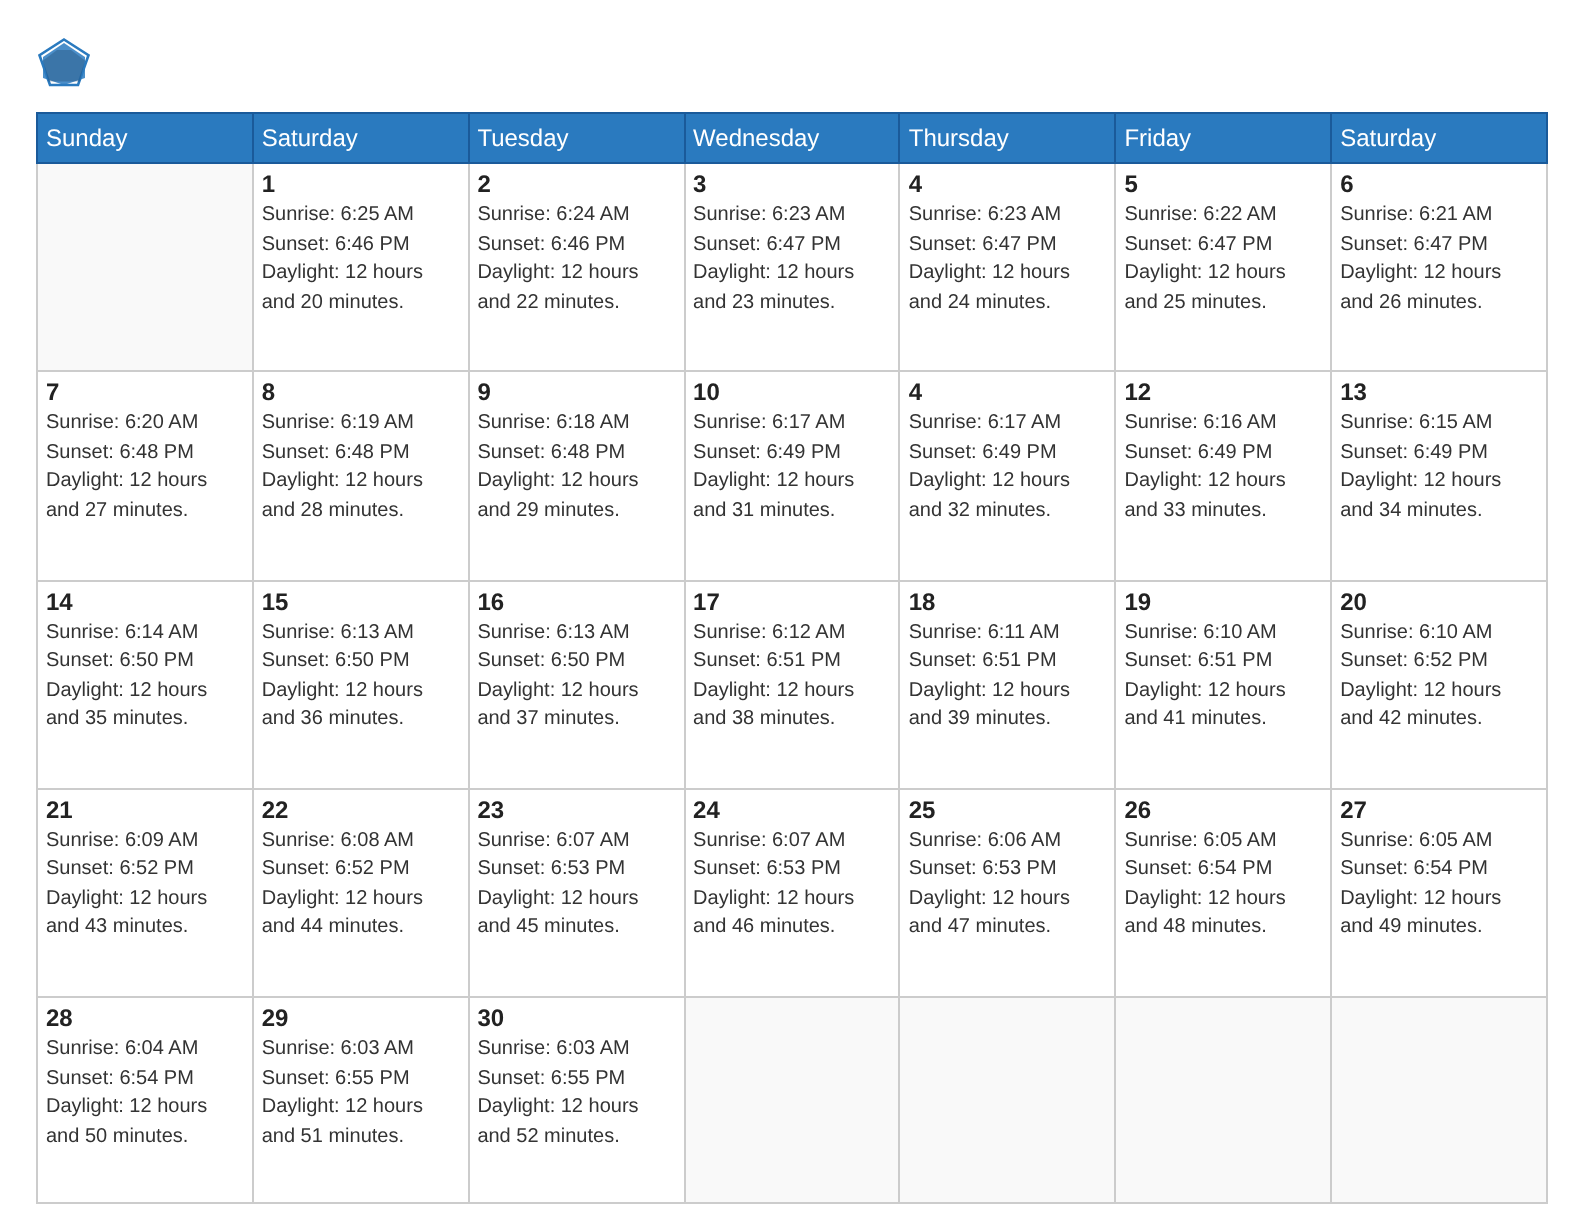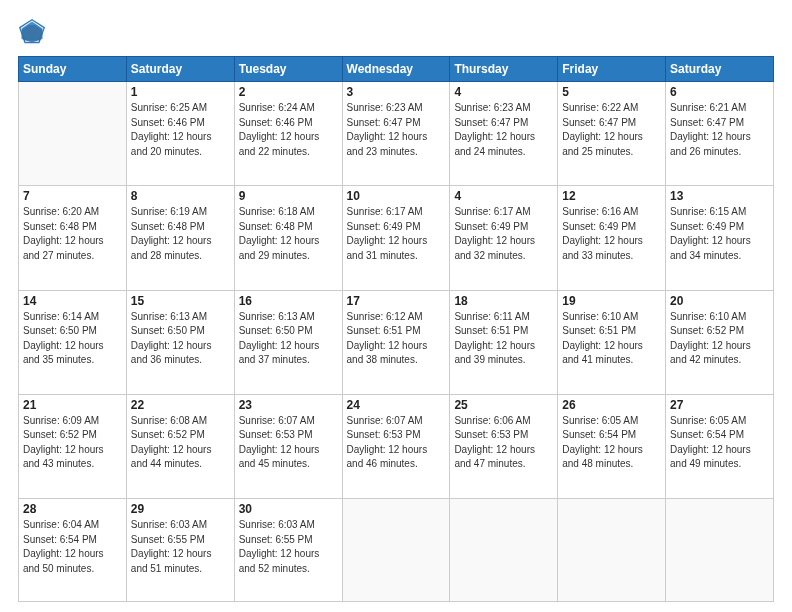--- a/index.html
+++ b/index.html
@@ -56,21 +56,21 @@
       flex: 1;
       border: 1px solid #ccc;
       border-collapse: collapse;
       width: 100%;
       table-layout: fixed;
     }
     .calendar th {
       background: #2a7abf;
       color: #fff;
       font-size: 12px;
-      font-weight: bold;
+      font-weight: normal;
       padding: 5px 4px;
       text-align: left;
       border: 1px solid #1a5a9a;
     }
     .calendar td {
       border: 1px solid #ccc;
       vertical-align: top;
       padding: 3px 4px;
       font-size: 9.5px;
       color: #222;

